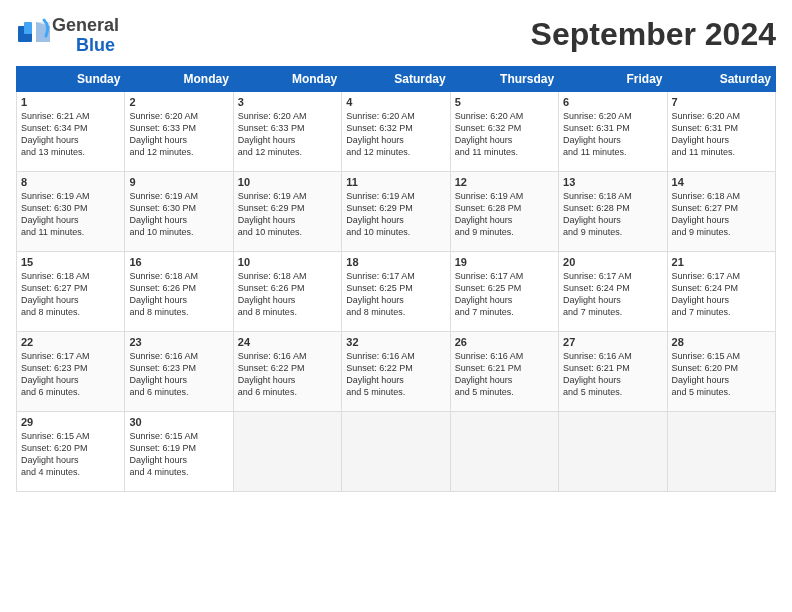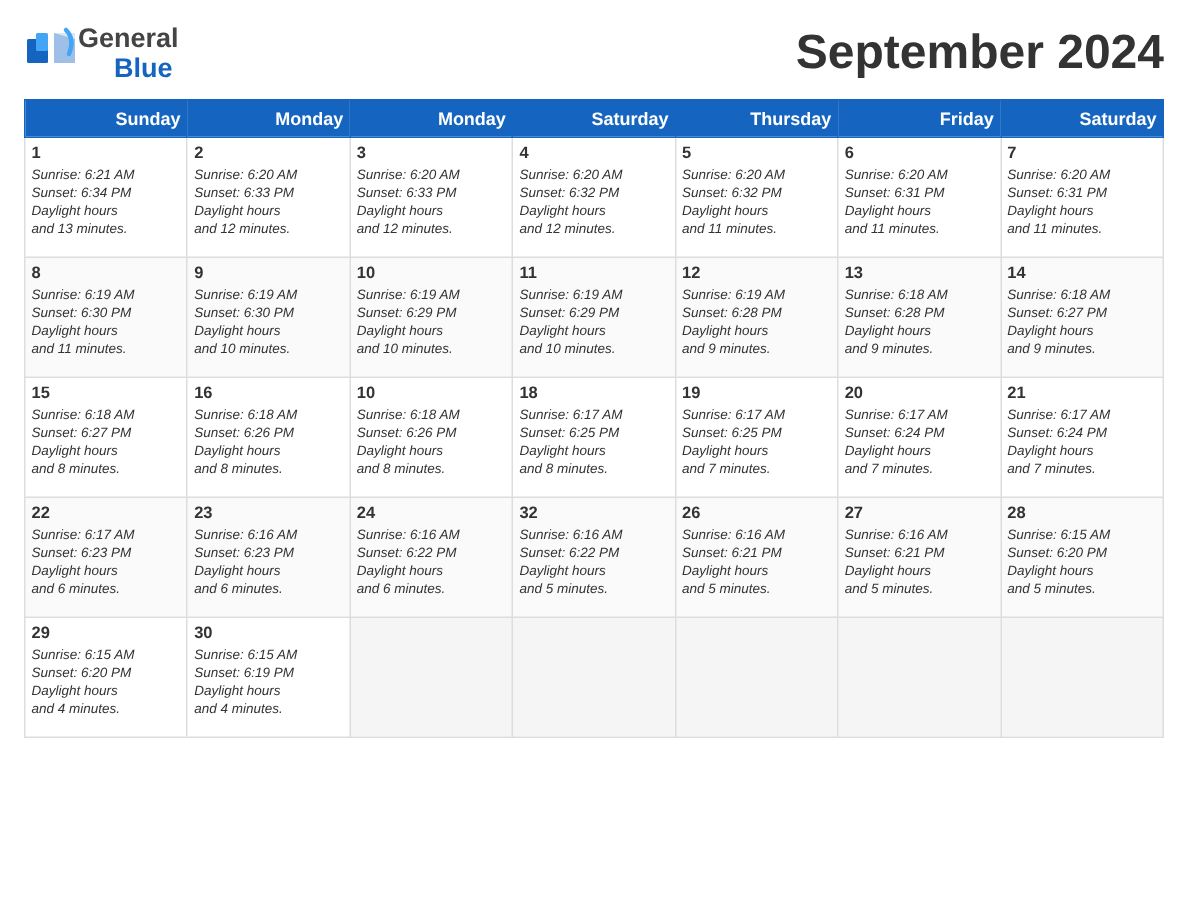--- a/index.html
+++ b/index.html
@@ -75,21 +75,20 @@
     .day-num {
       font-size: 11px;
       font-weight: bold;
       display: block;
       margin-bottom: 1px;
     }
     .day-info {
       font-size: 9px;
       color: #333;
       line-height: 1.35;
-      font-style: italic;
     }
     .row-shade {
       background: #fafafa;
     }
   </style>
 </head>
 <body>
 
 <div class="container">
   <div class="header">

